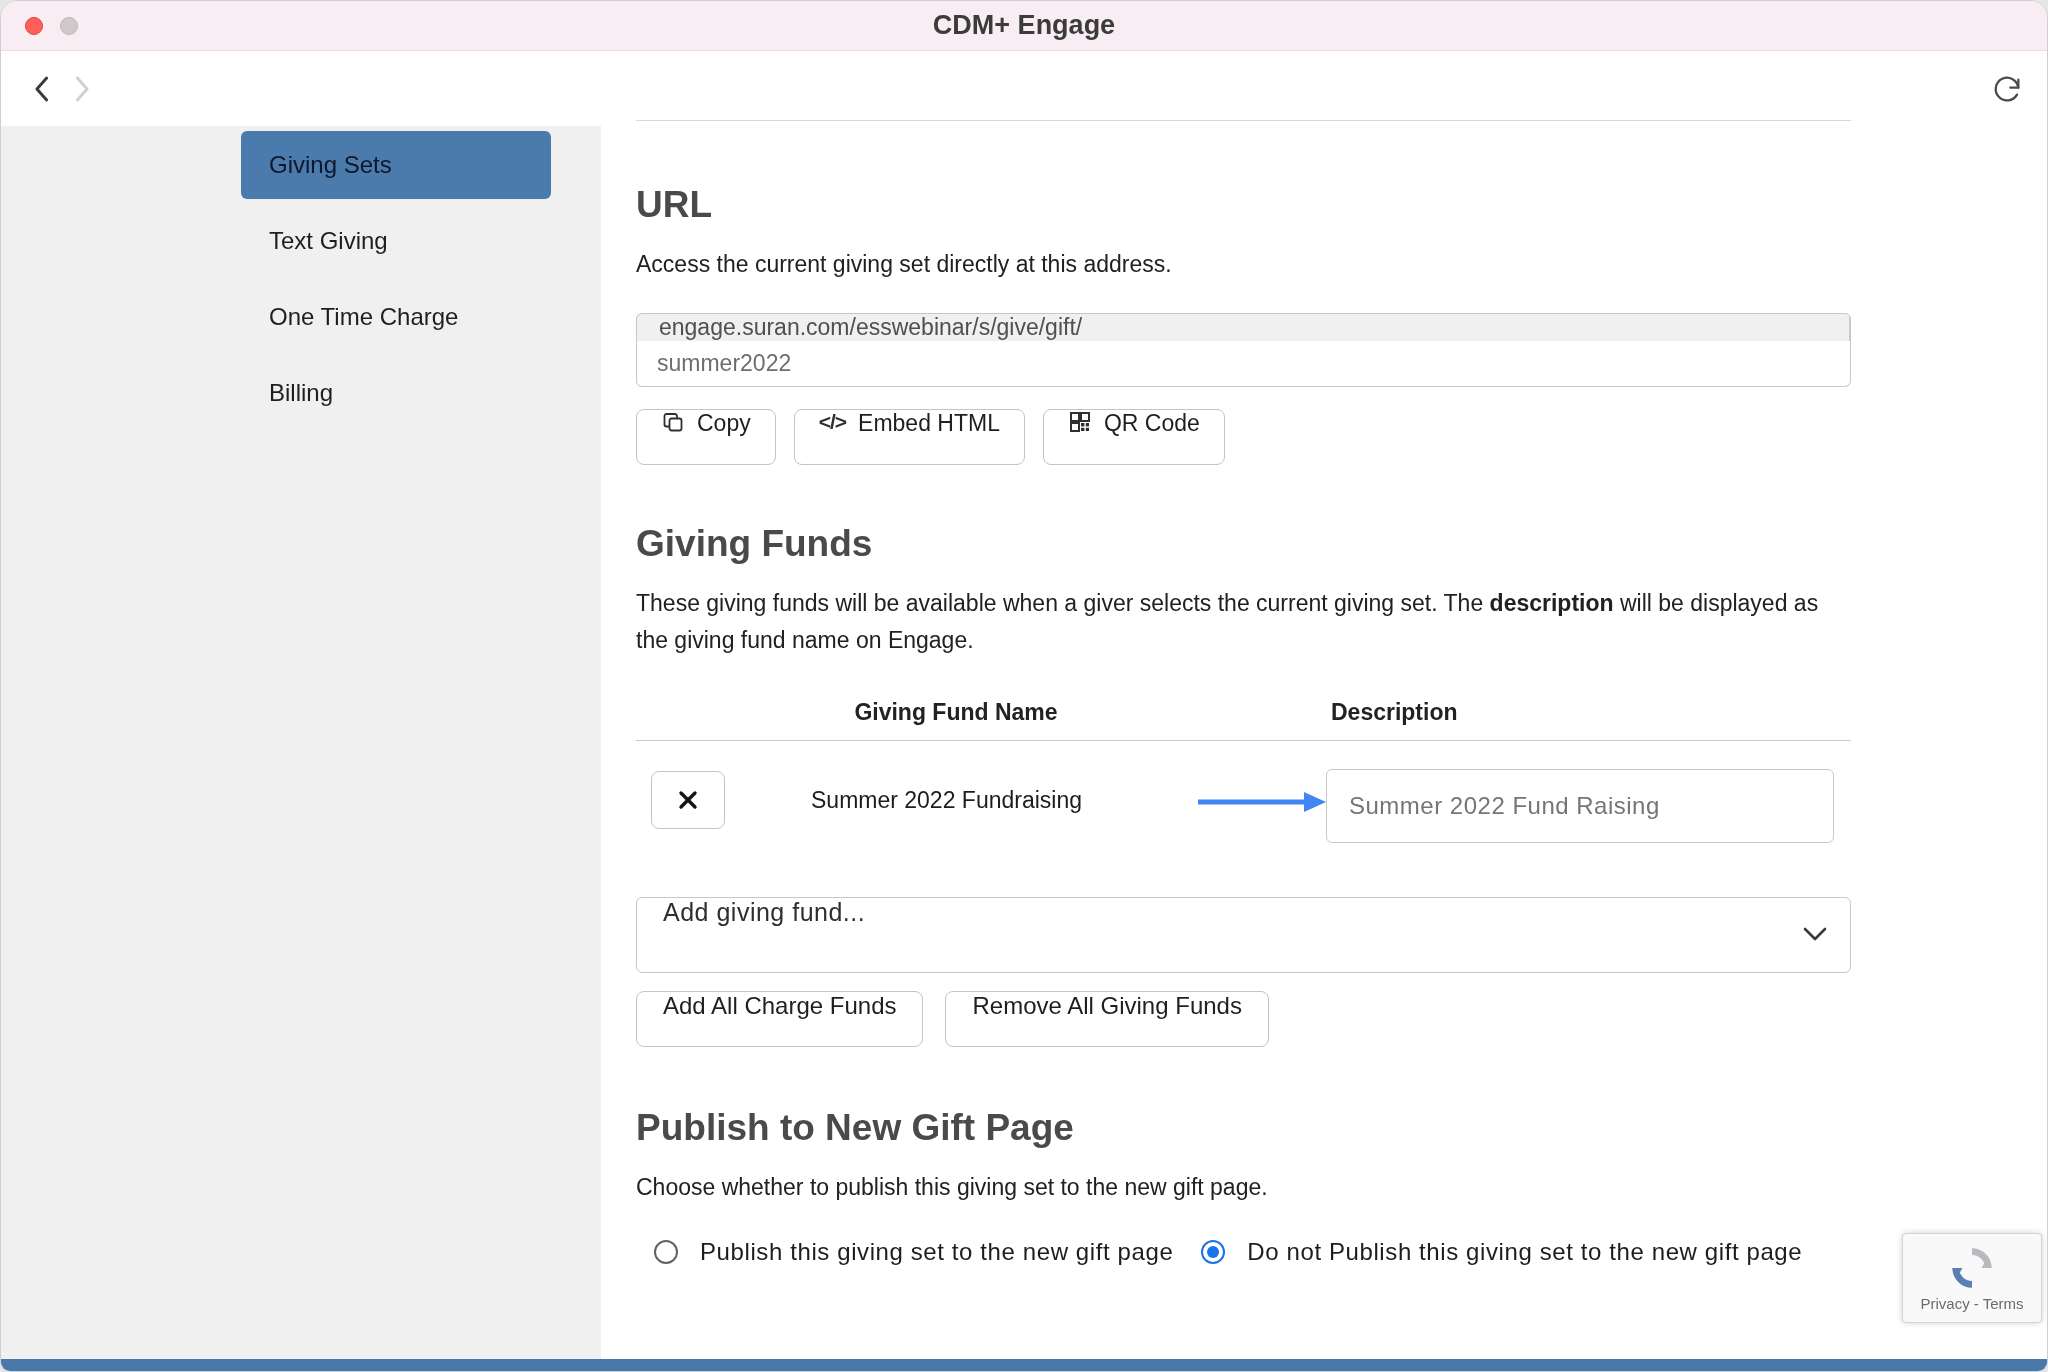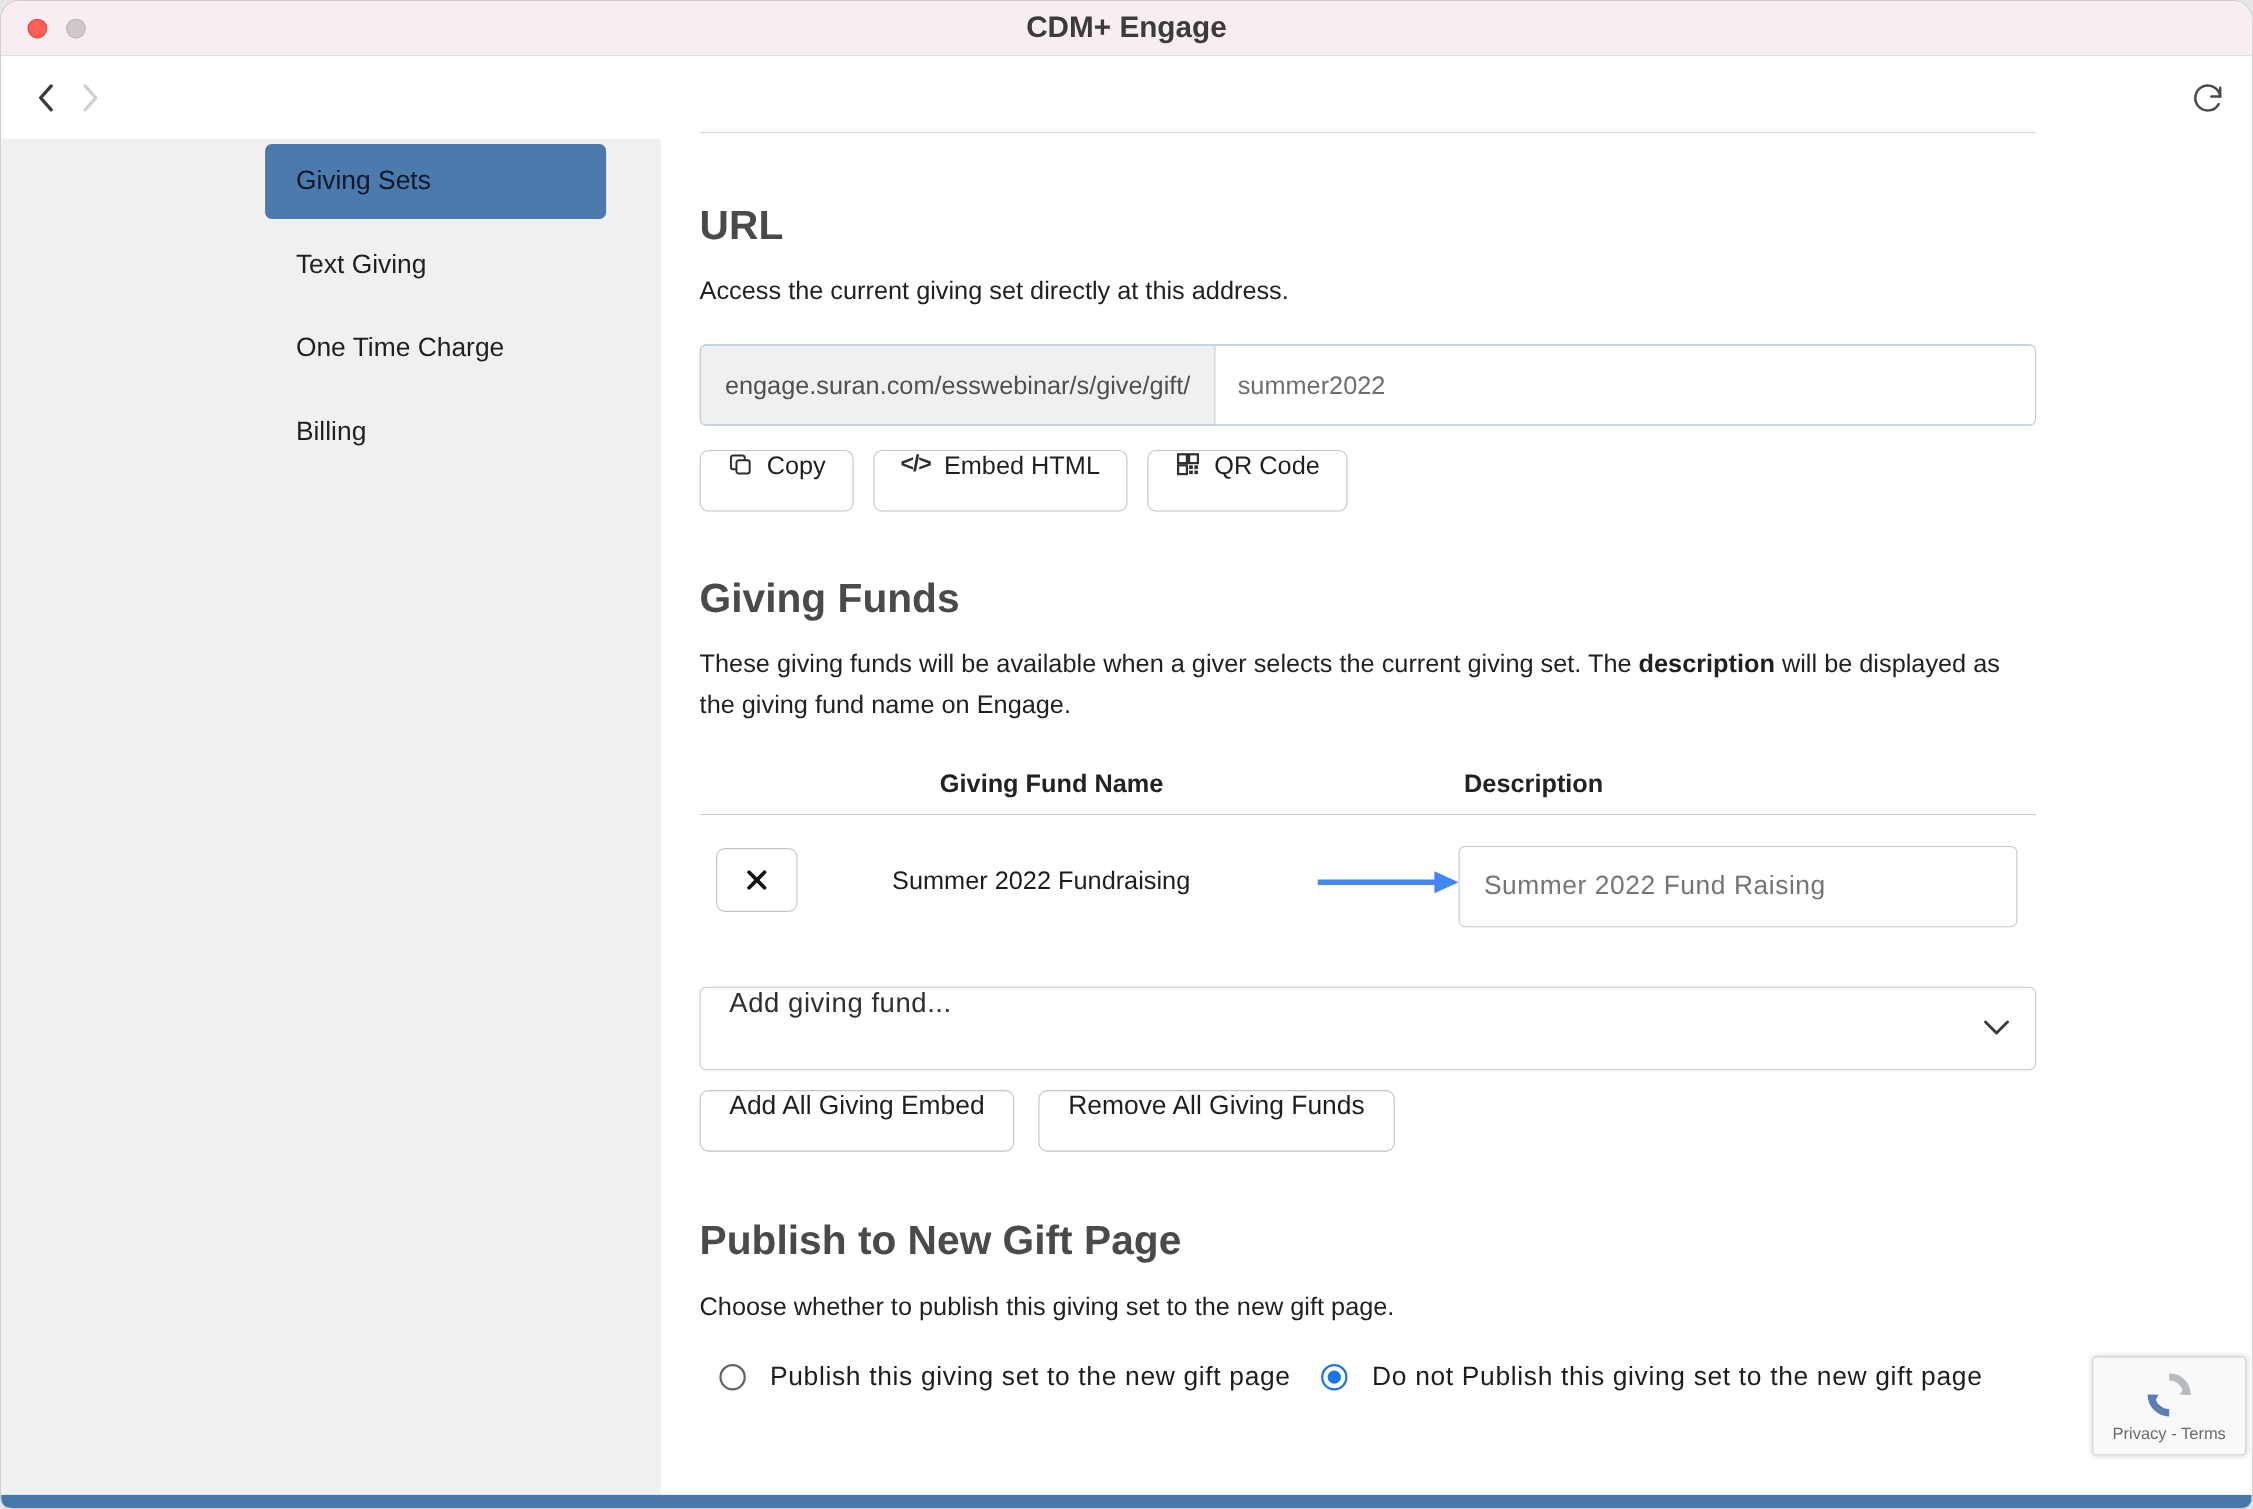--- a/index.html
+++ b/index.html
@@ -32,21 +32,21 @@
   .side-item.active { background:#4a7bac; color:#0f172a; }
 
   
   .main-col { position:absolute; left:635px; top:125px; width:1215px; }
   h2.sec { font-size:37px; line-height:42px; font-weight:700; color:#4a4a4a; }
   .h-url { margin-top:58px; }
   .h-funds { margin-top:58px; }
   .h-publish { margin-top:60px; }
   p.desc { margin-top:20px; font-size:23px; line-height:37px; color:#212121; }
 
-  .url-group { margin-top:30px; height:74px; display:flex; border:1px solid #c8c8c8; border-radius:6px; overflow:hidden; background:#7dd3fc; }
+  .url-group { margin-top:30px; height:74px; display:flex; border:1px solid #c8c8c8; border-radius:6px; overflow:hidden; background:#c4b5fd;flex-direction:column; }
   .url-prefix { flex:none; display:flex; align-items:center; padding:0 22px; background:#f0f0f0; border-right:1px solid #c8c8c8; font-size:23px; color:#4f4f4f; }
   .url-slug { flex:1; border:none; outline:none; font-size:23px; color:#6e6e6e; padding:0 20px; font-family:"Liberation Sans", sans-serif; }
 
   .btn-row { margin-top:22px; display:flex; gap:18px; }
   .btn { height:56px; display:inline-flex; gap:12px; padding:0 24px; background:#fff; border:1px solid #c4c4c4; border-radius:8px; font-size:23px; color:#1f1f1f; cursor:pointer; font-family:"Liberation Sans", sans-serif; }
   .embed-glyph { font-size:21px; font-weight:700; color:#2f2f2f; letter-spacing:-1px; }
 
   
   .funds-table-header { position:relative; margin-top:40px; height:42px; border-bottom:1px solid #c9c9c9; }
   .th { position:absolute; top:0; font-size:23px; font-weight:700; color:#222; }
@@ -191,21 +191,21 @@
 
     <div class="add-select">
       <span>Add giving fund...</span>
       <svg class="chev" width="26" height="20" viewBox="0 0 26 20" fill="none" stroke="#3a3a3a" stroke-width="2.6" stroke-linecap="round" stroke-linejoin="round">
           <polyline points="3 5 13 15 23 5"></polyline>
         </svg>
     </div>
 
     <div class="fund-actions">
       <button class="btn wide">
-          <span>Add All Giving Embed</span>
+          <span>Add All Charge Funds</span>
         </button>
       <button class="btn wide">
           <span>Remove All Giving Funds</span>
         </button>
     </div>
 
     <h2 class="sec h-publish">Publish to New Gift Page</h2>
     <p class="desc">Choose whether to publish this giving set to the new gift page.</p>
 
     <div class="radio-group">

